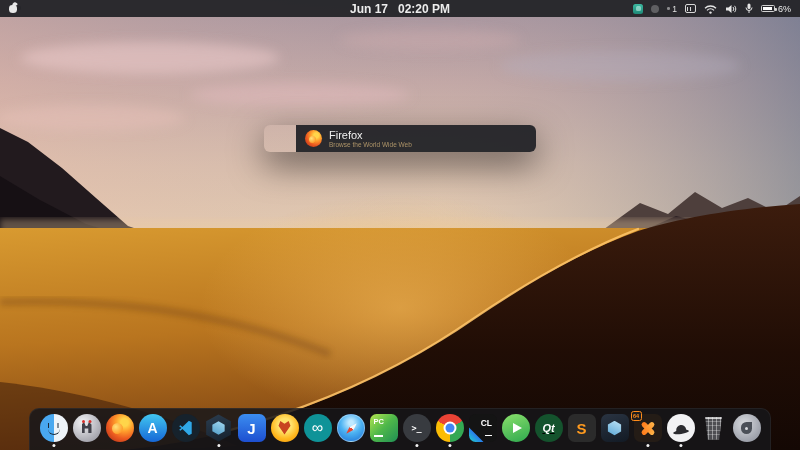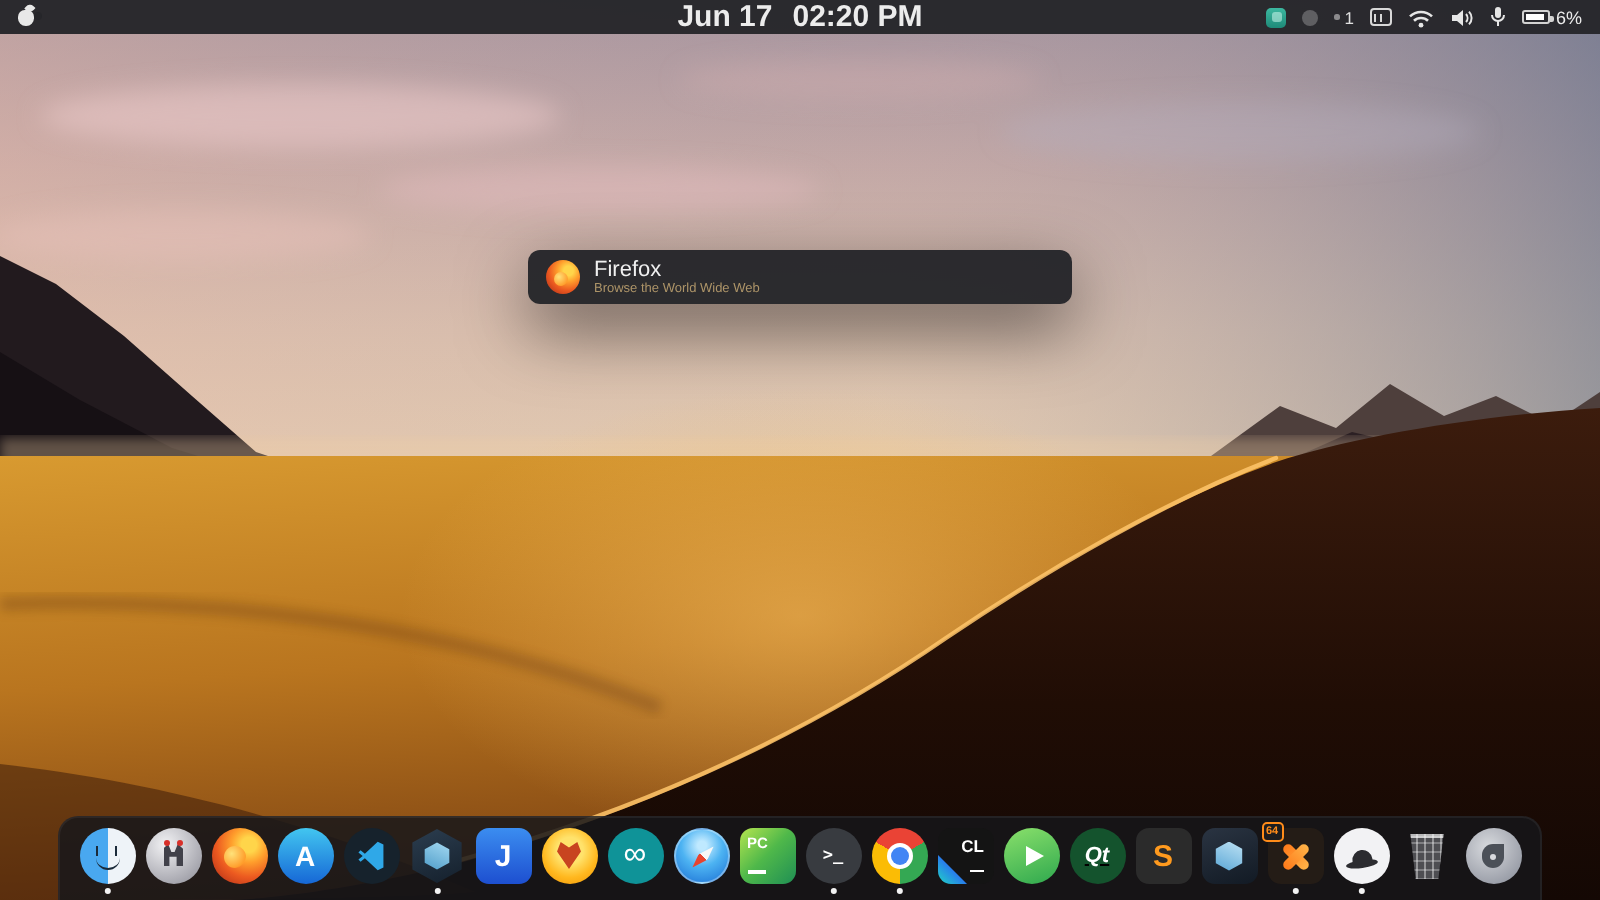--- a/index.html
+++ b/index.html
@@ -6,21 +6,21 @@
   .desktop{position:relative;width:800px;height:450px;overflow:hidden;font-family:"Liberation Sans",sans-serif;}
   .wallpaper{position:absolute;inset:0;z-index:0;}
 
   
   .menubar{position:absolute;top:0;left:0;right:0;height:17px;z-index:6;display:flex;align-items:center;
     background:rgba(38,38,42,0.97);color:#ececec;font-size:9px;padding:0 9px;box-sizing:border-box;}
   .apple{position:relative;width:9px;height:10px;margin-top:-1px;}
   .apple i{display:block;position:absolute;left:0;bottom:0;width:8px;height:8px;background:#e8e8e8;border-radius:42% 42% 48% 48%;}
   .apple::before{content:"";position:absolute;top:-1px;left:3.5px;width:3.5px;height:4px;background:#e8e8e8;border-radius:70% 5% 70% 5%;transform:rotate(42deg);}
   .apple::after{content:"";position:absolute;right:-2.5px;top:2.5px;width:4px;height:4px;border-radius:50%;background:rgba(38,38,42,1);}
-  .mb-center{position:absolute;left:50%;transform:translateX(-50%);display:flex;gap:10px;font-weight:bold;font-size:15px;}
+  .mb-center{position:absolute;left:50%;transform:translateX(-50%);display:flex;gap:10px;font-weight:bold;font-size:12px;}
   .mb-right{margin-left:auto;display:flex;align-items:center;gap:8px;}
   .tray-teal{width:10px;height:10px;border-radius:2.5px;background:linear-gradient(180deg,#3cb8a0,#1e8a78);position:relative;}
   .tray-teal::after{content:"";position:absolute;inset:2.5px;background:rgba(220,255,245,.5);border-radius:1.5px;}
   .tray-dim{width:8px;height:8px;border-radius:50%;background:rgba(235,235,235,.28);}
   .ws-wrap{display:flex;align-items:center;gap:2.5px;font-size:8.5px;color:#e0e0e0;}
   .ws-dot{width:2.5px;height:2.5px;border-radius:50%;background:rgba(235,235,235,.5);}
   .kbd-ic{width:11px;height:9px;border:1px solid #d8d8d8;border-radius:2px;position:relative;box-sizing:border-box;}
   .kbd-ic::after{content:"";position:absolute;left:1.5px;top:1.5px;right:1.5px;bottom:1.5px;
     background:repeating-linear-gradient(90deg,#d8d8d8 0 1px,transparent 1px 3px);}
   .batt{display:flex;align-items:center;gap:3px;}
@@ -28,21 +28,21 @@
   .batt-body::before{content:"";position:absolute;left:1px;top:1px;bottom:1px;width:72%;background:#fff;}
   .batt-body::after{content:"";position:absolute;right:-3px;top:1.5px;width:2px;height:3px;background:#d3d3d3;border-radius:0 1px 1px 0;}
 
   
   .launcher{position:absolute;left:264px;top:125px;width:272px;z-index:5;border-radius:6px;
     box-shadow:0 12px 34px rgba(0,0,0,.55);overflow:hidden;}
   .l-input{position:relative;height:26px;background:rgba(16,17,20,0.95);display:flex;align-items:center;padding:0 10px;}
   .l-query{color:#fff;font-size:15px;}
   .l-caret{display:inline-block;width:1.5px;height:16px;background:#fff;margin-left:1px;}
   .l-gear{position:absolute;right:7px;top:4px;font-size:8px;color:#9a7a4a;line-height:1;cursor:default;}
-  .l-result{height:27px;background:rgba(34,35,39,0.95);display:flex;align-items:center;gap:7px;padding:0 9px;}
+  .l-result{height:27px;background:rgba(34,35,39,0.95);display:flex;align-items:center;gap:7px;padding:0 9px;margin-left:32px;}
   .ff-mini{width:17px;height:17px;border-radius:50%;flex:0 0 auto;
     background:radial-gradient(circle at 66% 32%,#ffd54a 0 15%,#ff9e2c 34%,#ec5a20 60%,#c23a1a 84%,#9c2c18 100%);position:relative;}
   .ff-mini::after{content:"";position:absolute;left:3.5px;top:5.5px;width:7px;height:7px;border-radius:50%;
     background:radial-gradient(circle at 35% 35%,#ffe27a,#ff9e2c 72%,transparent 78%);}
   .r-col{display:flex;flex-direction:column;justify-content:center;}
   .r-title{font-size:11px;color:#f0f0f0;line-height:1.1;}
   .r-sub{font-size:6.5px;color:#ad9468;line-height:1.2;}
 
   
   .dock{position:absolute;bottom:0;left:50%;transform:translateX(-50%);z-index:6;display:flex;align-items:center;gap:2px;

